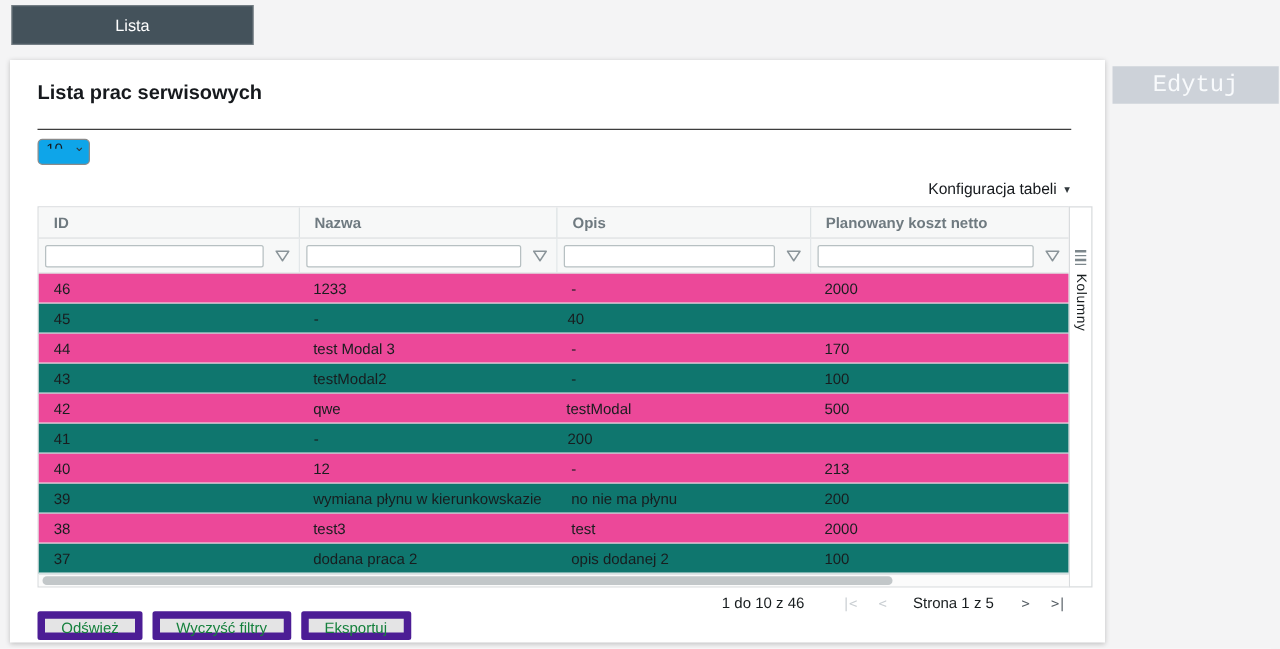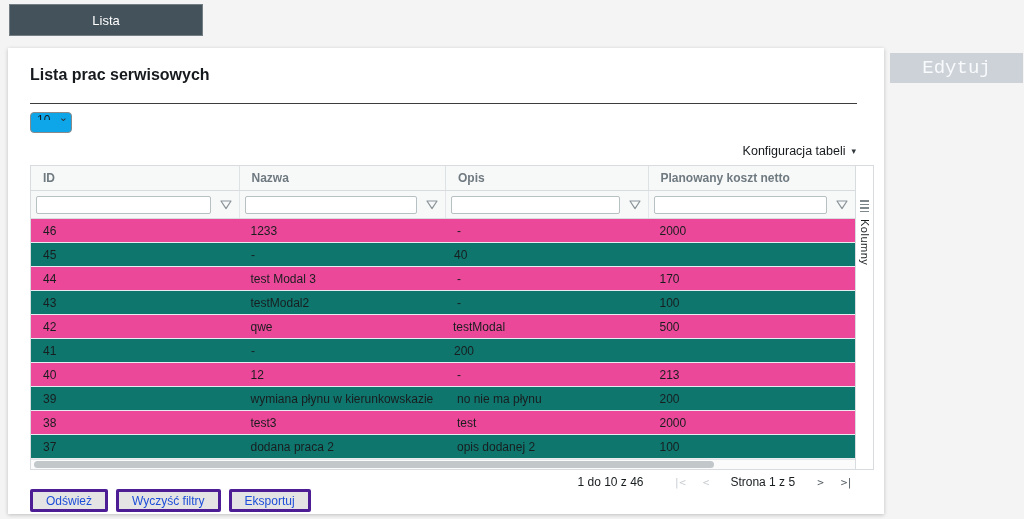--- a/index.html
+++ b/index.html
@@ -120,22 +120,22 @@
     font-size:11px; cursor:pointer; padding:0 4px; letter-spacing:-1px;
   }
   .pg-btn.disabled { color:#c9ced2; cursor:default; }
   .pg-btn.enabled { color:#565e64; }
   .pagination .page-label { margin:0 8px; }
   .pagination .grp { display:flex; align-items:center; gap:10px; }
 
   
   .footer-btns { position:absolute; left:22px; top:441px; display:flex; gap:8px; }
   .footer-btns button {
-    height:23px; padding:0 13px; font-size:12px; font-family:inherit; color:#1d4ed8;
-    background:#e4e4e5; border:3px solid #4c1d95; border-radius:2px; cursor:pointer;
+    height:23px; padding:0 13px; font-size:12px; font-family:inherit; color:#15803d;
+    background:#e4e4e5; border:6px solid #4c1d95; border-radius:2px; cursor:pointer;
   }
 </style>
 </head>
 <body>
 
 <button class="add-btn">Lista</button>
 
 <button class="edit-btn">Edytuj</button>
 
 <div class="card">

